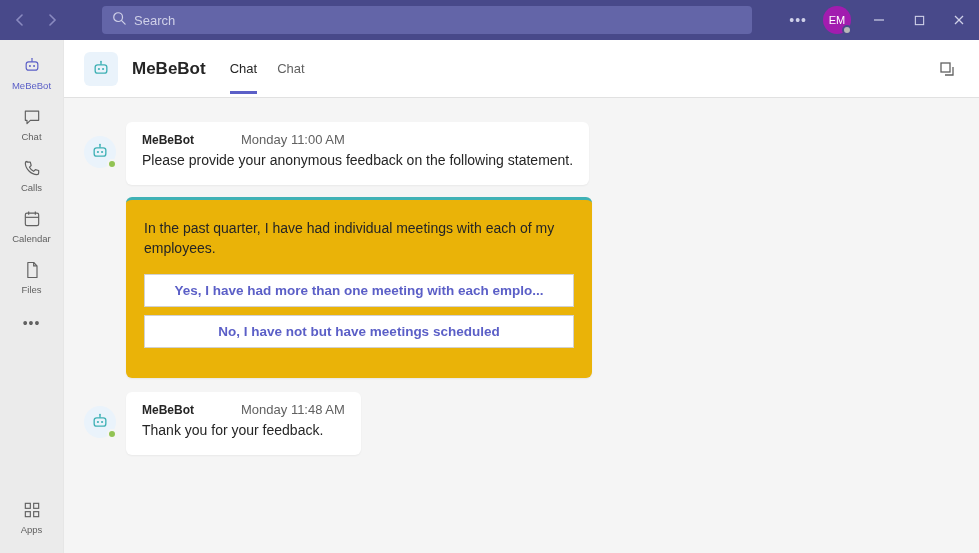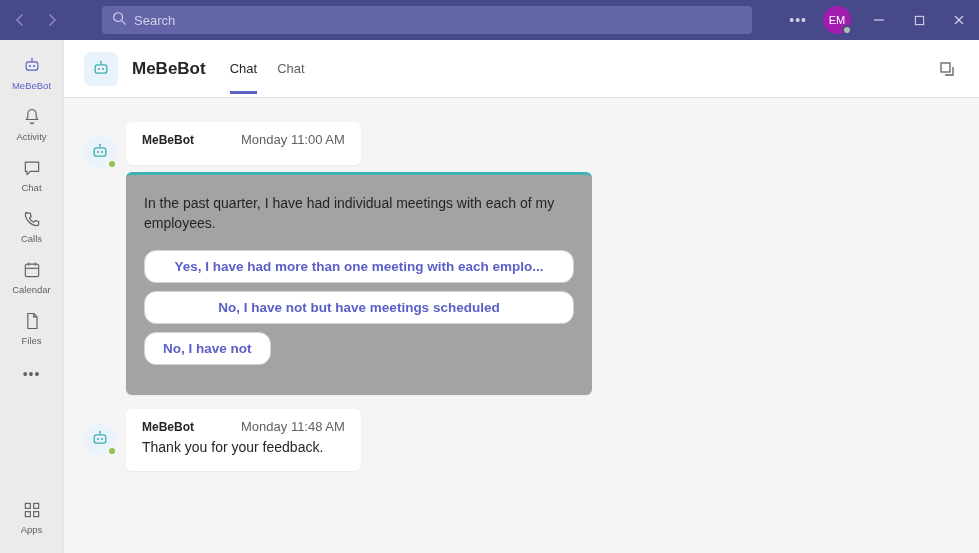--- a/index.html
+++ b/index.html
@@ -154,35 +154,35 @@
   }
   .msg-bubble.narrow { display: inline-block; }
   .msg-meta { display: flex; gap: 8px; align-items: baseline; margin-bottom: 4px; }
   .msg-sender { font-size: 12px; font-weight: 600; color: #252525; }
   .msg-time { font-size: 13px; color: #616161; margin-left: 39px; }
   .msg-text { font-size: 14px; color: #252525; line-height: 1.4; }
   
   
   .card {
     margin-left: 42px;
-    margin-top: 4px;
+    margin-top: 12px;
     width: 466px;
-    background: #a3a3a3;
+    background: #eab308;
     border-radius: 6px;
     box-shadow: 0 1px 2px rgba(0,0,0,0.06);
     border-top: 3px solid #3fb1b5;
     padding: 18px 18px 22px 18px;
   }
   .card-question { font-size: 14px; color: #252525; line-height: 1.45; margin-bottom: 16px; }
   .card-option {
     display: block;
     width: 100%;
     background: #fff;
     border: 1px solid #d1d1d1;
-    border-radius: 12px;
+    border-radius: 0;
     padding: 8px 14px;
     font-size: 13.5px;
     font-weight: 600;
     color: #5b5fc7;
     text-align: center;
     margin-bottom: 8px;
     cursor: pointer;
     white-space: nowrap;
     overflow: hidden;
     text-overflow: ellipsis;
@@ -247,28 +247,20 @@
       <span class="rail-icon">
         <svg class="bot-svg" viewBox="0 0 24 24">
             <rect x="5" y="7" width="14" height="10" rx="3" stroke="currentColor" stroke-width="1.4" fill="none"></rect>
             <circle cx="9.5" cy="12" r="1.2" fill="currentColor"></circle>
             <circle cx="14.5" cy="12" r="1.2" fill="currentColor"></circle>
             <line x1="12" y1="7" x2="12" y2="4" stroke="currentColor" stroke-width="1.4"></line>
             <circle cx="12" cy="3.3" r="1" fill="currentColor"></circle>
           </svg>
       </span>
       <span>MeBeBot</span>
-    </div>
-    <div class="rail-item">
-      <span class="rail-icon">
-        <svg width="20" height="20" viewBox="0 0 24 24">
-            <path d="M12 3c-3 0-5 2.5-5 5v4l-2 3h14l-2-3v-4c0-2.5-2-5-5-5z M10 18a2 2 0 004 0" stroke="currentColor" stroke-width="1.4" fill="none" stroke-linejoin="round"></path>
-          </svg>
-      </span>
-      <span>Activity</span>
     </div>
     <div class="rail-item">
       <span class="rail-icon">
         <svg width="20" height="20" viewBox="0 0 24 24">
             <path d="M4 5h16v11H10l-4 4v-4H4z" stroke="currentColor" stroke-width="1.4" fill="none" stroke-linejoin="round"></path>
           </svg>
       </span>
       <span>Chat</span>
     </div>
     <div class="rail-item">
@@ -348,28 +340,28 @@
               <line x1="12" y1="7" x2="12" y2="4" stroke="currentColor" stroke-width="1.6"></line>
               <circle cx="12" cy="3.3" r="1.1" fill="currentColor"></circle>
             </svg>
           <span class="presence"></span>
         </div>
         <div class="msg-bubble">
           <div class="msg-meta">
             <span class="msg-sender">MeBeBot</span>
             <span class="msg-time">Monday 11:00 AM</span>
           </div>
+          <div class="msg-text">Please provide your anonymous feedback on the following statement.</div>
         </div>
       </div>
 
       <div class="card">
         <div class="card-question">In the past quarter, I have had individual meetings with each of my employees.</div>
         <button class="card-option">Yes, I have had more than one meeting with each emplo...</button>
         <button class="card-option">No, I have not but have meetings scheduled</button>
-        <button class="card-option short">No, I have not</button>
       </div>
 
       <div class="msg-row">
         <div class="msg-avatar">
           <svg class="bot-svg" viewBox="0 0 24 24" style="color:#3fb1b5">
               <rect x="5" y="7" width="14" height="10" rx="3" stroke="currentColor" stroke-width="1.6" fill="none"></rect>
               <circle cx="9.5" cy="12" r="1.3" fill="currentColor"></circle>
               <circle cx="14.5" cy="12" r="1.3" fill="currentColor"></circle>
               <line x1="12" y1="7" x2="12" y2="4" stroke="currentColor" stroke-width="1.6"></line>
               <circle cx="12" cy="3.3" r="1.1" fill="currentColor"></circle>

